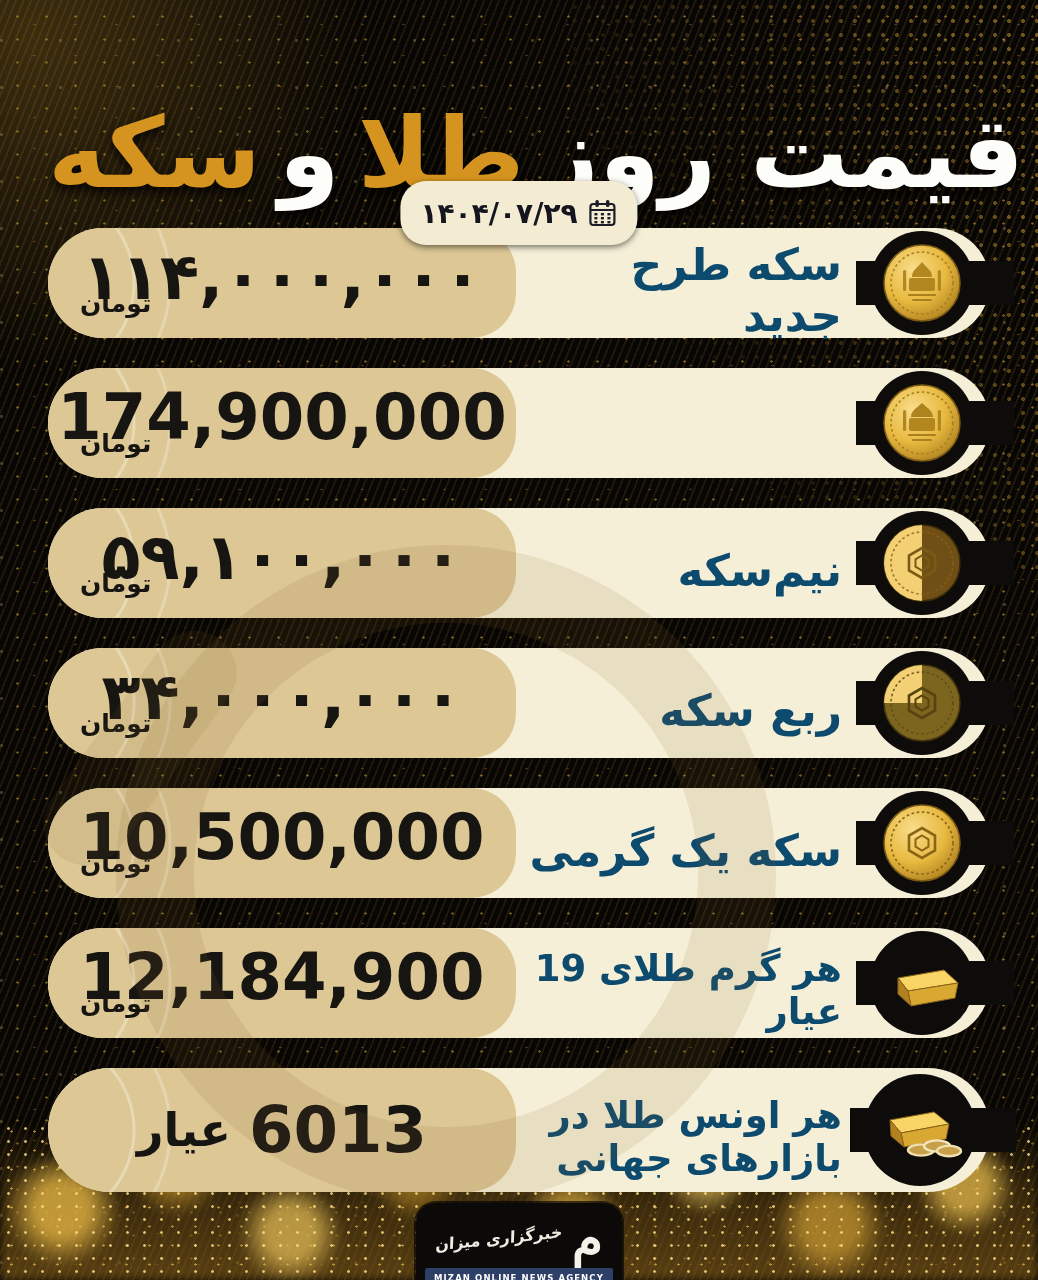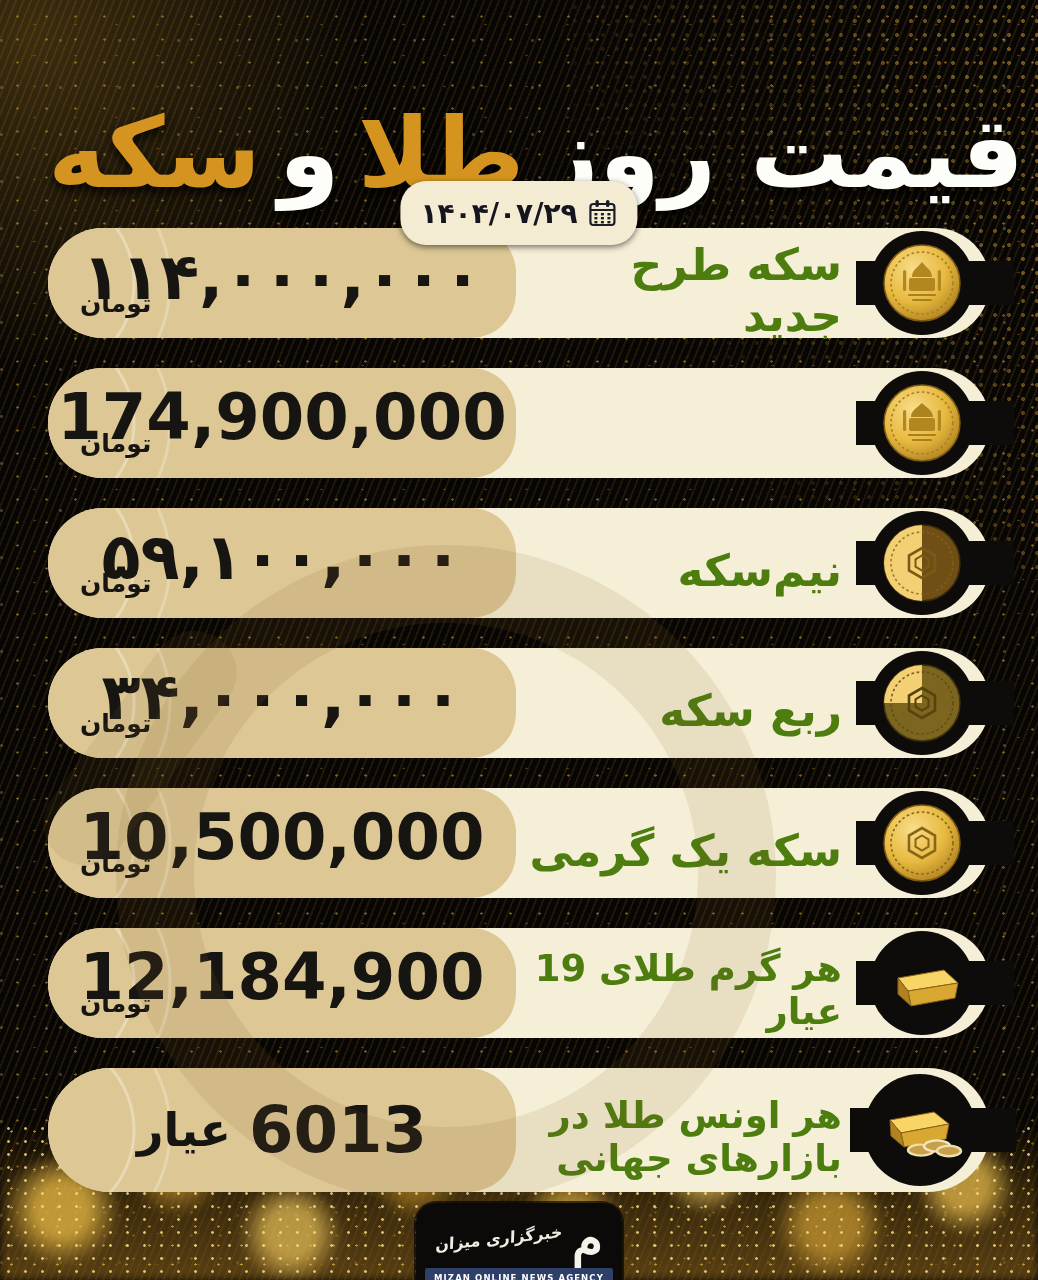--- a/index.html
+++ b/index.html
@@ -72,21 +72,21 @@
       radial-gradient(circle at -8px 50%, transparent 92px, rgba(252,248,235,.38) 93px, rgba(252,248,235,.38) 95px,
         transparent 96px, transparent 128px, rgba(252,248,235,.3) 129px, rgba(252,248,235,.3) 131px, transparent 132px);
     display:flex;align-items:center;justify-content:center;padding-bottom:12px;box-sizing:border-box;}
   .row.tall .price-box{border-radius:62px 48px 48px 62px;direction:rtl;gap:18px;padding-bottom:0;}
   .price{font-size:64px;font-weight:bold;color:#171512;direction:ltr;unicode-bidi:isolate;}
   .unit{position:absolute;left:32px;bottom:20px;font-size:25px;font-weight:bold;color:#171512;}
   .row.tall .unit{position:static;font-size:46px;}
 
   .label{position:absolute;right:148px;left:478px;top:0;bottom:0;z-index:1;
     display:flex;align-items:center;justify-content:flex-start;direction:rtl;
-    font-size:44px;font-weight:bold;color:#4d7c0f;white-space:pre-line;
+    font-size:44px;font-weight:bold;color:#0c4a6e;white-space:pre-line;
     text-align:right;line-height:1.15;margin-top:16px;}
   .row.small-label .label{font-size:37px;}
 
   .disc-wrap{position:absolute;right:16px;top:50%;transform:translateY(-50%);
     width:104px;height:104px;z-index:2;}
   .row.tall .disc-wrap{width:112px;height:112px;right:14px;}
   .disc{position:absolute;inset:0;background:#0d0c0a;border-radius:50%;
     display:flex;align-items:center;justify-content:center;}
   .stub{position:absolute;top:50%;transform:translateY(-50%);height:44px;background:#0d0c0a;}
   .stub-r{right:-40px;width:54px;}

